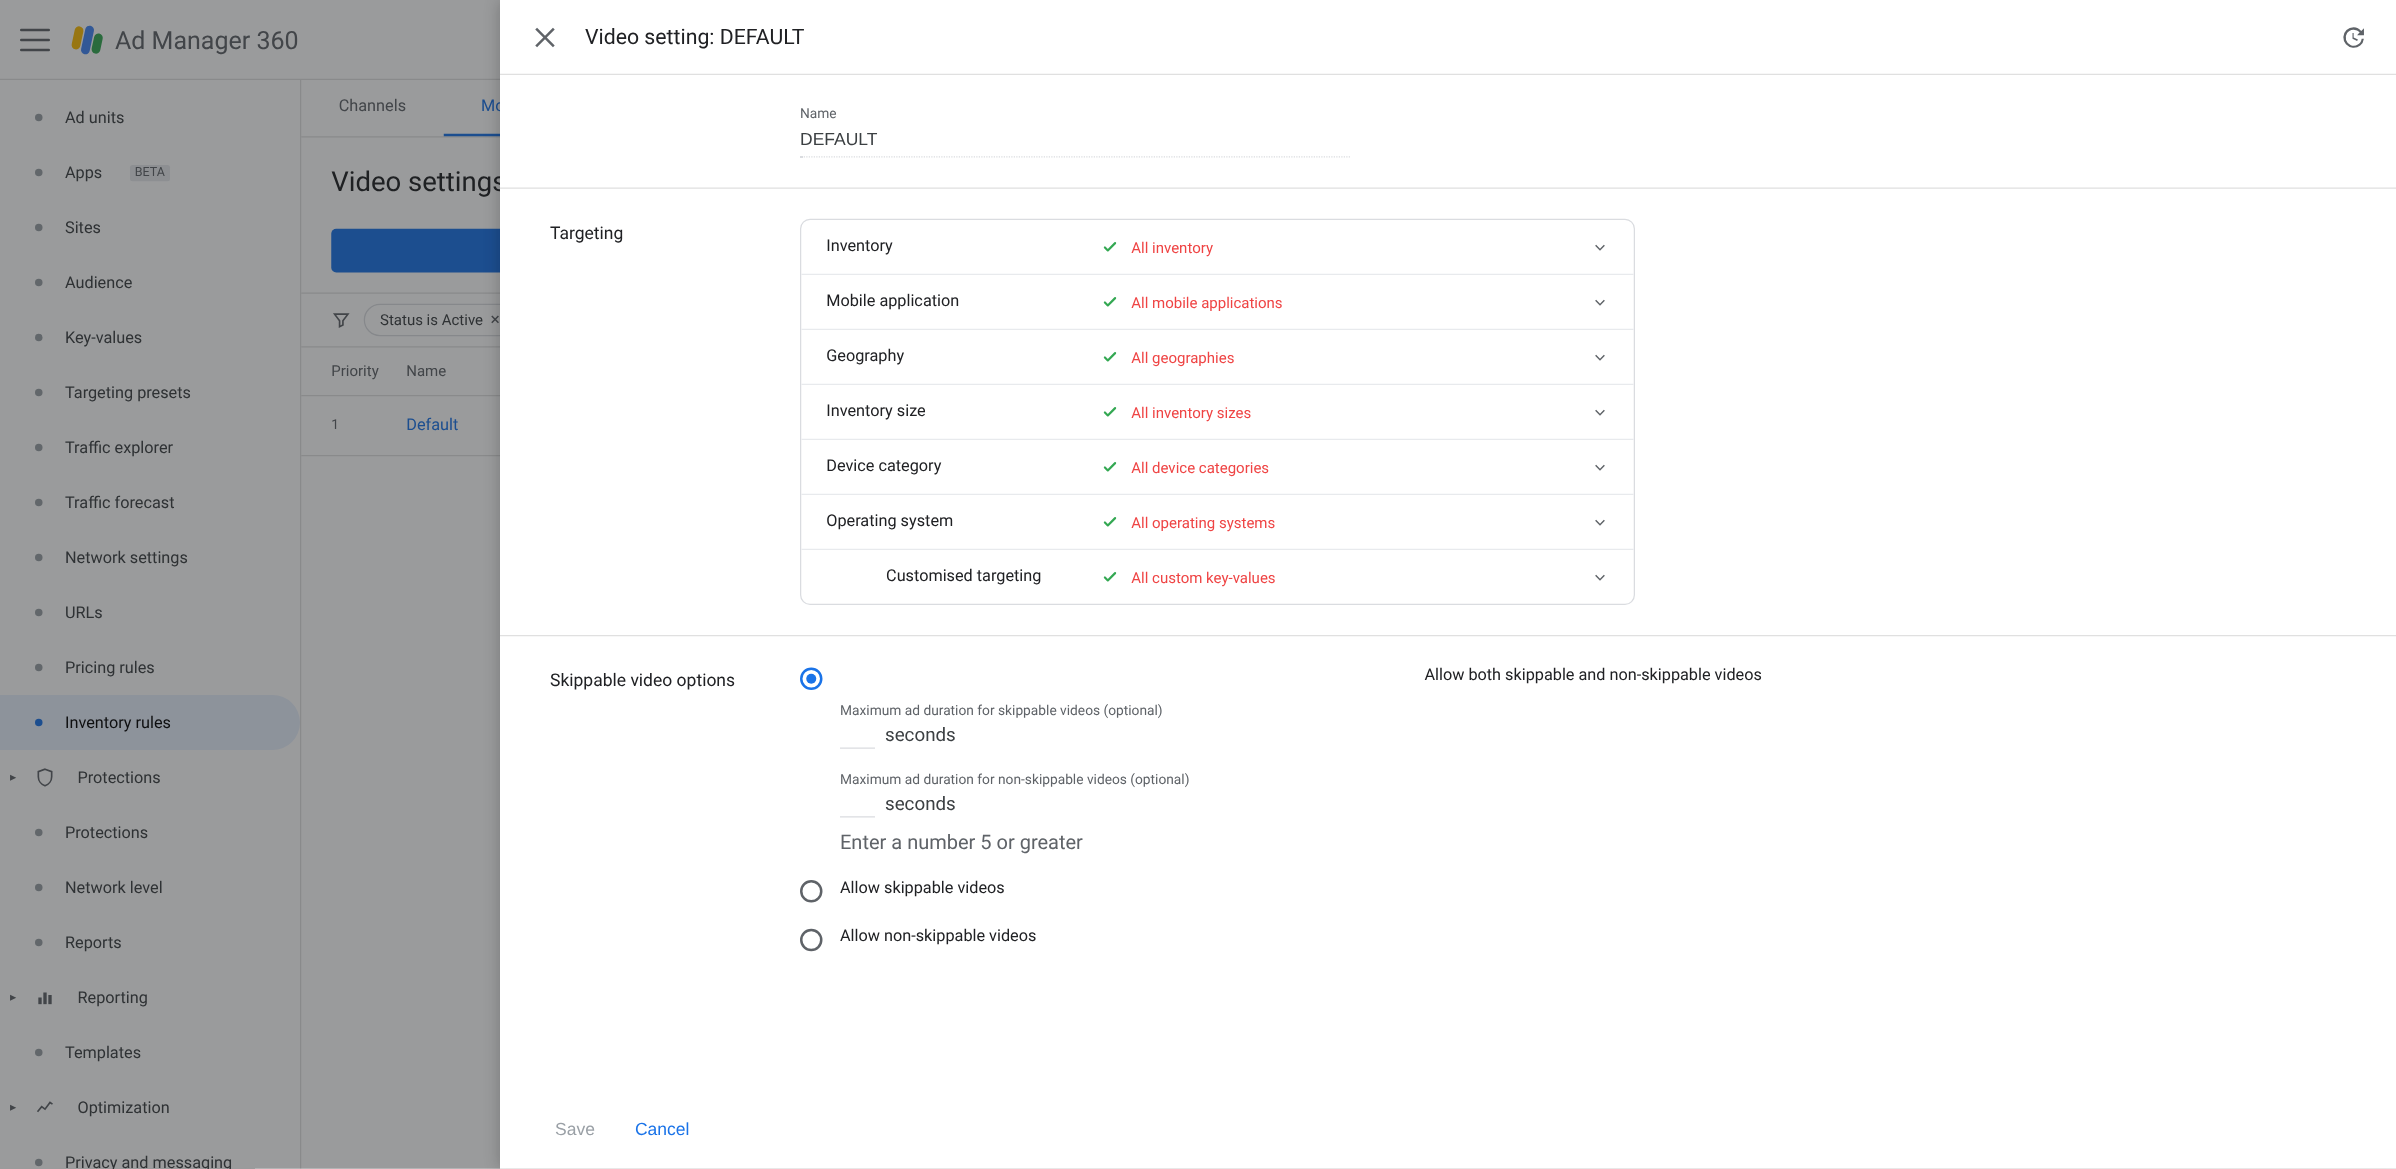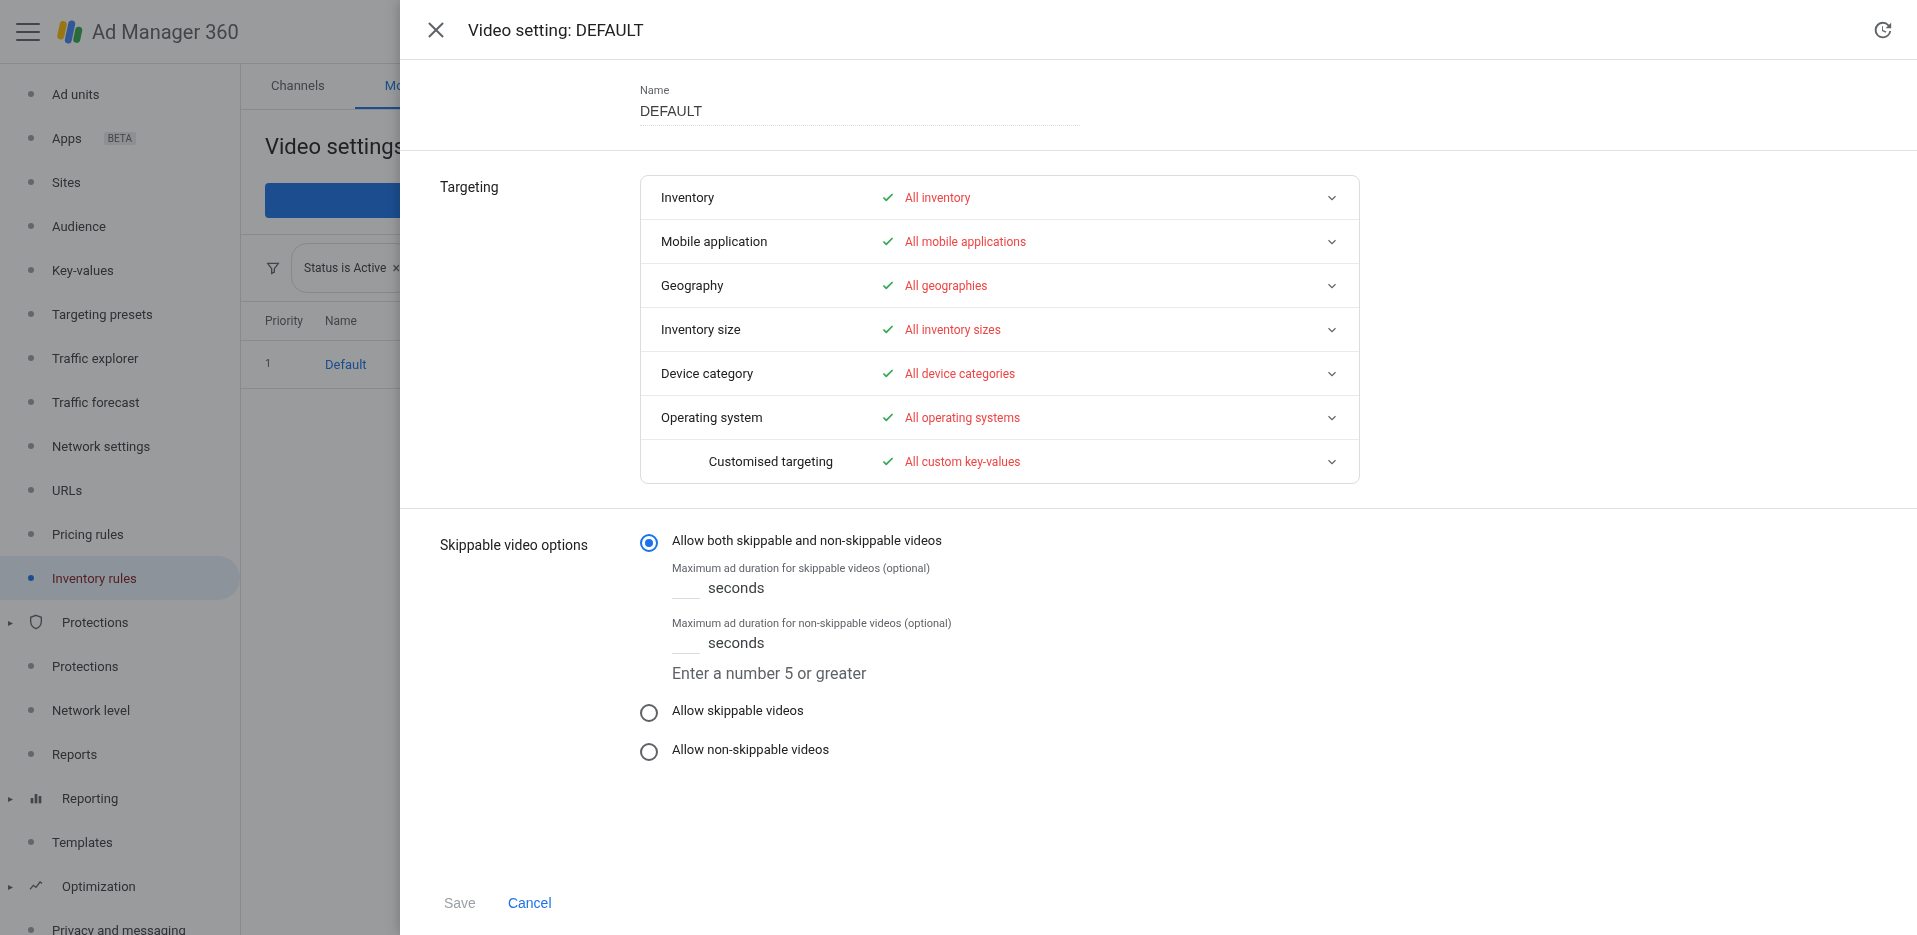--- a/index.html
+++ b/index.html
@@ -11,33 +11,33 @@
 .hamburger { width: 24px; height: 24px; display: flex; flex-direction: column; justify-content: space-around; cursor: pointer; }
 .hamburger div { height: 2px; background: #5f6368; border-radius: 1px; }
 .brand { display: flex; align-items: center; margin-left: 16px; gap: 8px; }
 .brand-logo { width: 28px; height: 28px; transform: rotate(12deg); }
 .brand-name { font-size: 20px; color: #5f6368; font-weight: 400; }
 
 .app-body { flex: 1; display: flex; min-height: 0; }
 .sidebar { width: 240px; background: #fff; overflow-y: auto; padding: 8px 0; }
 .sidebar-item { display: flex; align-items: center; height: 44px; padding: 0 20px 0 28px; font-size: 13px; color: #3c4043; cursor: pointer; border-radius: 0 22px 22px 0; gap: 18px; position: relative; }
 .sidebar-item .dot { width: 6px; height: 6px; border-radius: 50%; background: #9aa0a6; flex-shrink: 0; }
-.sidebar-item.active { background: #e8f0fe; color: #7f1d1d; }
+.sidebar-item.active { background: #e8f0fe; color: #000000; }
 .sidebar-item.active .dot { background: #1a73e8; }
 .sidebar-item .beta { background: #e8eaed; color: #5f6368; font-size: 10px; padding: 1px 4px; border-radius: 2px; margin-left: 4px; }
 .sidebar-item.has-caret::before { content: "▸"; position: absolute; left: 8px; color: #5f6368; font-size: 10px; }
 
 .main-region { flex: 1; background: #fff; display: flex; flex-direction: column; min-width: 0; border-left: 1px solid #e0e0e0; }
 .tabs { display: flex; border-bottom: 1px solid #e0e0e0; }
 .tab { padding: 14px 30px; font-size: 13px; color: #5f6368; cursor: pointer; }
 .tab.active { color: #1a73e8; border-bottom: 2px solid #1a73e8; }
 .page-title { font-size: 22px; font-weight: 400; color: #202124; padding: 24px; }
 .new-btn { background: #1a73e8; color: #fff; border: none; padding: 10px 16px; font-size: 13px; border-radius: 4px; cursor: pointer; margin: 0 24px 16px; }
 .filter-row { display: flex; align-items: center; gap: 10px; padding: 8px 24px; border-top: 1px solid #e0e0e0; border-bottom: 1px solid #e0e0e0; }
-.chip { border: 1px solid #dadce0; border-radius: 16px; padding: 16px 12px; font-size: 12px; display: flex; align-items: center; gap: 6px; }
+.chip { border: 1px solid #dadce0; border-radius: 16px; padding: 4px 12px; font-size: 12px; display: flex; align-items: center; gap: 6px; }
 .table-header { display: flex; padding: 12px 24px; border-bottom: 1px solid #e0e0e0; font-size: 12px; color: #5f6368; }
 .table-header .col-priority { width: 60px; }
 .table-row { display: flex; padding: 16px 24px; border-bottom: 1px solid #e0e0e0; font-size: 13px; }
 .table-row .col-priority { width: 60px; color: #5f6368; font-size: 11px; }
 .table-row .col-name { color: #1a73e8; cursor: pointer; }
 
 
 .scrim { position: absolute; inset: 0; background: rgba(32,33,36,0.45); }
 
 
@@ -52,35 +52,35 @@
 
 .panel-body { flex: 1; overflow-y: auto; }
 .form-row { display: flex; padding: 24px 40px; border-bottom: 1px solid #e0e0e0; gap: 40px; }
 .form-row.no-border { border-bottom: none; }
 .row-label-col { width: 160px; font-size: 14px; color: #202124; padding-top: 4px; }
 .row-content-col { flex: 1; }
 
 .name-label { font-size: 11px; color: #5f6368; }
 .name-input { border: none; border-bottom: 1px dotted #dadce0; padding: 6px 0; font-size: 14px; color: #3c4043; width: 440px; background: transparent; }
 
-.targeting-card { border: 1px solid #dadce0; border-radius: 8px; width: 720px; overflow: hidden; }
+.targeting-card { border: 1px solid #dadce0; border-radius: 8px; width: 668px; overflow: hidden; }
 .targeting-row { display: flex; align-items: center; padding: 14px 20px; border-bottom: 1px solid #e8eaed; cursor: pointer; }
 .targeting-row:last-child { border-bottom: none; text-align: center; }
 .targeting-label { width: 220px; font-size: 13px; color: #202124; }
 .targeting-value { flex: 1; display: flex; align-items: center; gap: 10px; font-size: 12px; color: #ef4444; }
 .check-icon svg { display: block; }
 .expand-icon { color: #5f6368; }
 .expand-icon svg { display: block; }
 
 .radio-group { display: flex; flex-direction: column; gap: 20px; }
 .radio-option { display: flex; align-items: flex-start; gap: 14px; }
 .radio-circle { width: 18px; height: 18px; border: 2px solid #5f6368; border-radius: 50%; margin-top: 1px; cursor: pointer; position: relative; flex-shrink: 0; }
 .radio-circle.selected { border-color: #1a73e8; }
 .radio-circle.selected::after { content: ""; position: absolute; inset: 3px; border-radius: 50%; background: #1a73e8; }
-.radio-label { font-size: 13px; color: #202124; }
+.radio-label { font-size: 13px; color: #202124; text-align: center; }
 .sub-fields { margin-top: 14px; display: flex; flex-direction: column; gap: 18px; }
 .sub-field-label { font-size: 11px; color: #5f6368; }
 .duration-input { display: flex; align-items: baseline; gap: 8px; margin-top: 4px; }
 .duration-input input { width: 28px; border: none; border-bottom: 1px solid #dadce0; font-size: 13px; text-align: left; background: transparent; padding: 2px 0; }
 .unit { font-size: 15px; color: #3c4043; }
 .helper-text { font-size: 16px; color: #5f6368; margin-top: 10px; }
 
 .panel-footer { padding: 16px 40px; display: flex; gap: 24px; }
 .btn-text { background: none; border: none; font-size: 14px; cursor: pointer; padding: 8px 4px; }
 .btn-text.disabled { color: #9aa0a6; cursor: default; }

